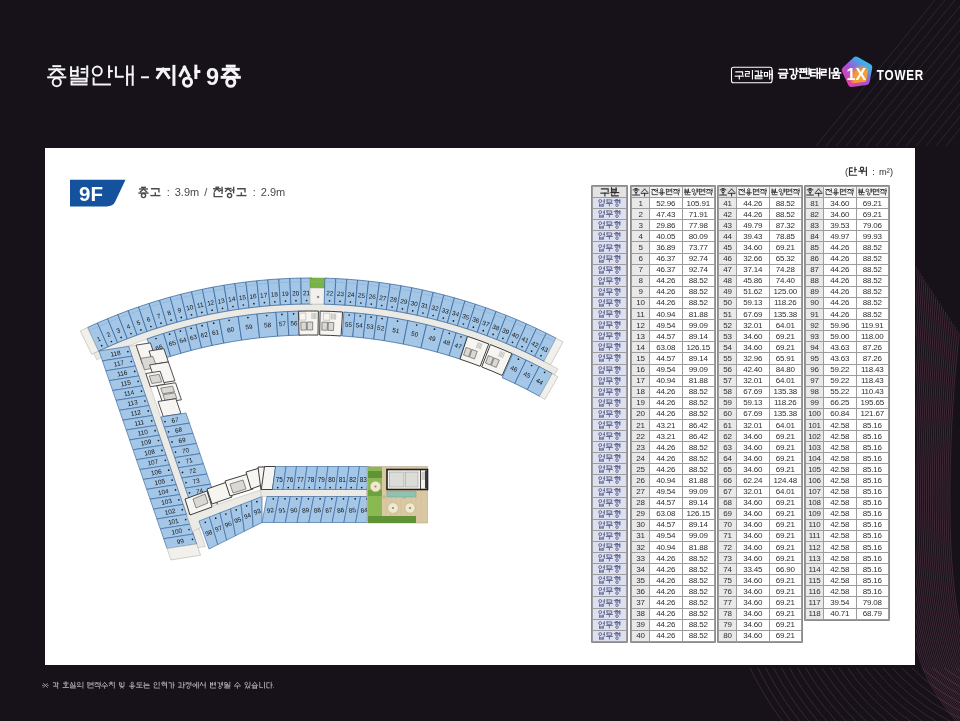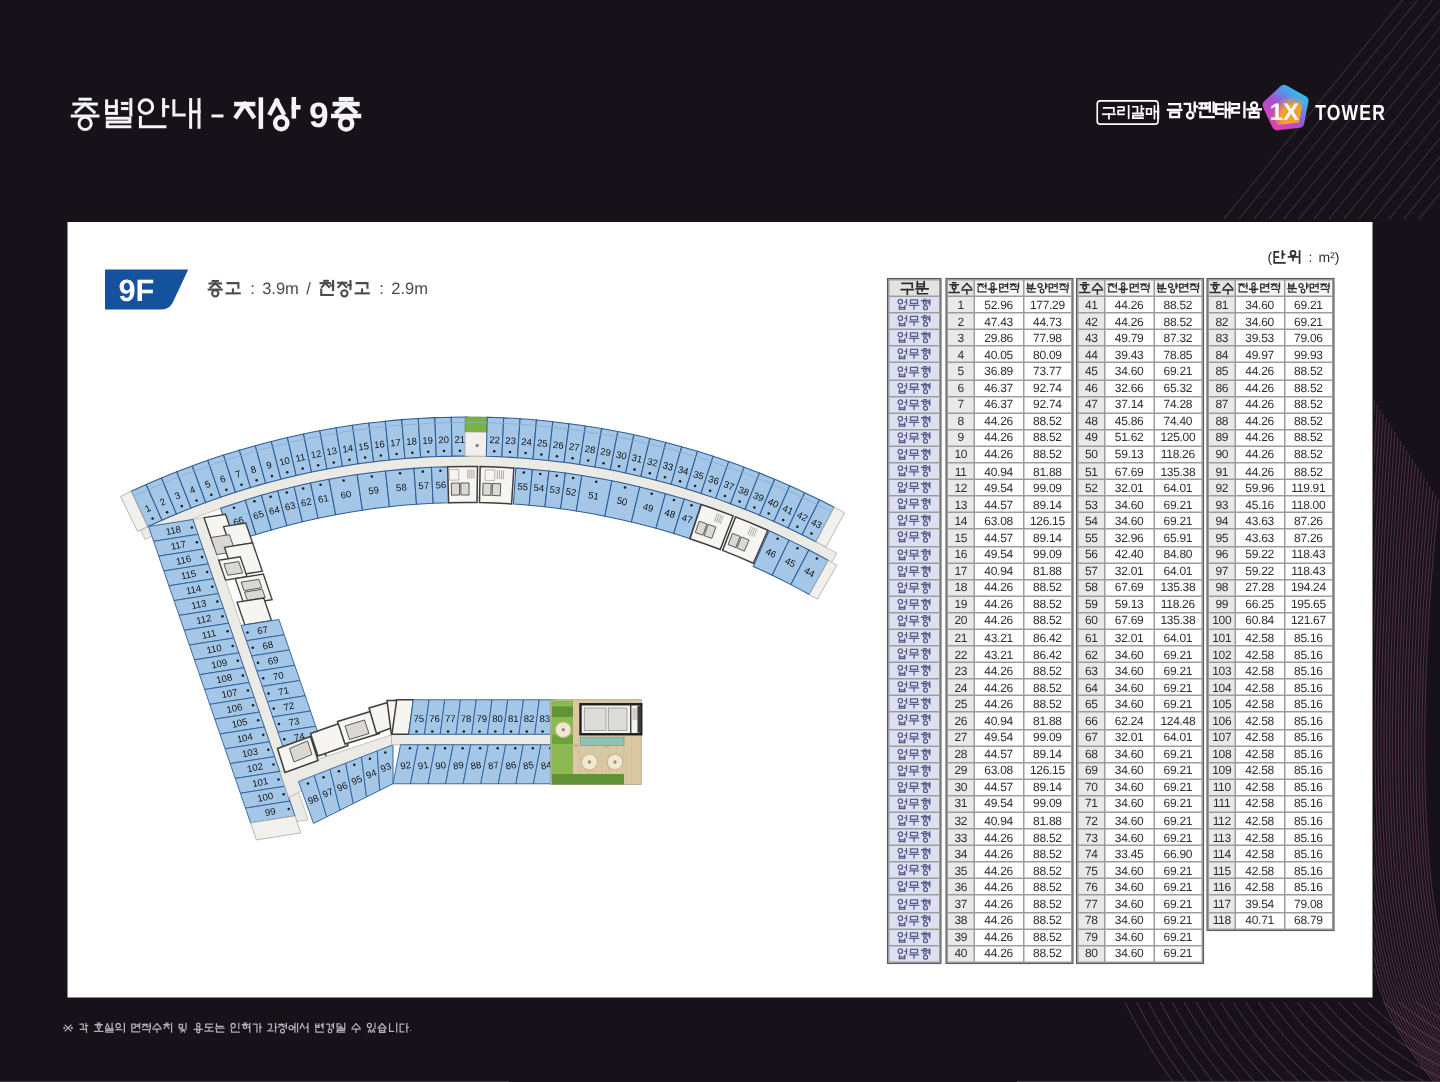--- a/index.html
+++ b/index.html
@@ -1131,24 +1131,24 @@
           <use href="#sy-je"></use>
         </svg>
       </div>
       <div class="c hd2">
         <svg width="29" height="8" viewBox="0 0 29.0 8.0">
           <use href="#sy-bu"></use>
         </svg>
       </div>
       <div class="c no">1</div>
       <div class="c">52.96</div>
-      <div class="c">177.29</div>
+      <div class="c">105.91</div>
       <div class="c no">2</div>
       <div class="c">47.43</div>
-      <div class="c">44.73</div>
+      <div class="c">71.91</div>
       <div class="c no">3</div>
       <div class="c">29.86</div>
       <div class="c">77.98</div>
       <div class="c no">4</div>
       <div class="c">40.05</div>
       <div class="c">80.09</div>
       <div class="c no">5</div>
       <div class="c">36.89</div>
       <div class="c">73.77</div>
       <div class="c no">6</div>
@@ -1440,37 +1440,37 @@
       <div class="c no">90</div>
       <div class="c">44.26</div>
       <div class="c">88.52</div>
       <div class="c no">91</div>
       <div class="c">44.26</div>
       <div class="c">88.52</div>
       <div class="c no">92</div>
       <div class="c">59.96</div>
       <div class="c">119.91</div>
       <div class="c no">93</div>
-      <div class="c">45.16</div>
+      <div class="c">59.00</div>
       <div class="c">118.00</div>
       <div class="c no">94</div>
       <div class="c">43.63</div>
       <div class="c">87.26</div>
       <div class="c no">95</div>
       <div class="c">43.63</div>
       <div class="c">87.26</div>
       <div class="c no">96</div>
       <div class="c">59.22</div>
       <div class="c">118.43</div>
       <div class="c no">97</div>
       <div class="c">59.22</div>
       <div class="c">118.43</div>
       <div class="c no">98</div>
-      <div class="c">27.28</div>
-      <div class="c">194.24</div>
+      <div class="c">55.22</div>
+      <div class="c">110.43</div>
       <div class="c no">99</div>
       <div class="c">66.25</div>
       <div class="c">195.65</div>
       <div class="c no">100</div>
       <div class="c">60.84</div>
       <div class="c">121.67</div>
       <div class="c no">101</div>
       <div class="c">42.58</div>
       <div class="c">85.16</div>
       <div class="c no">102</div>

